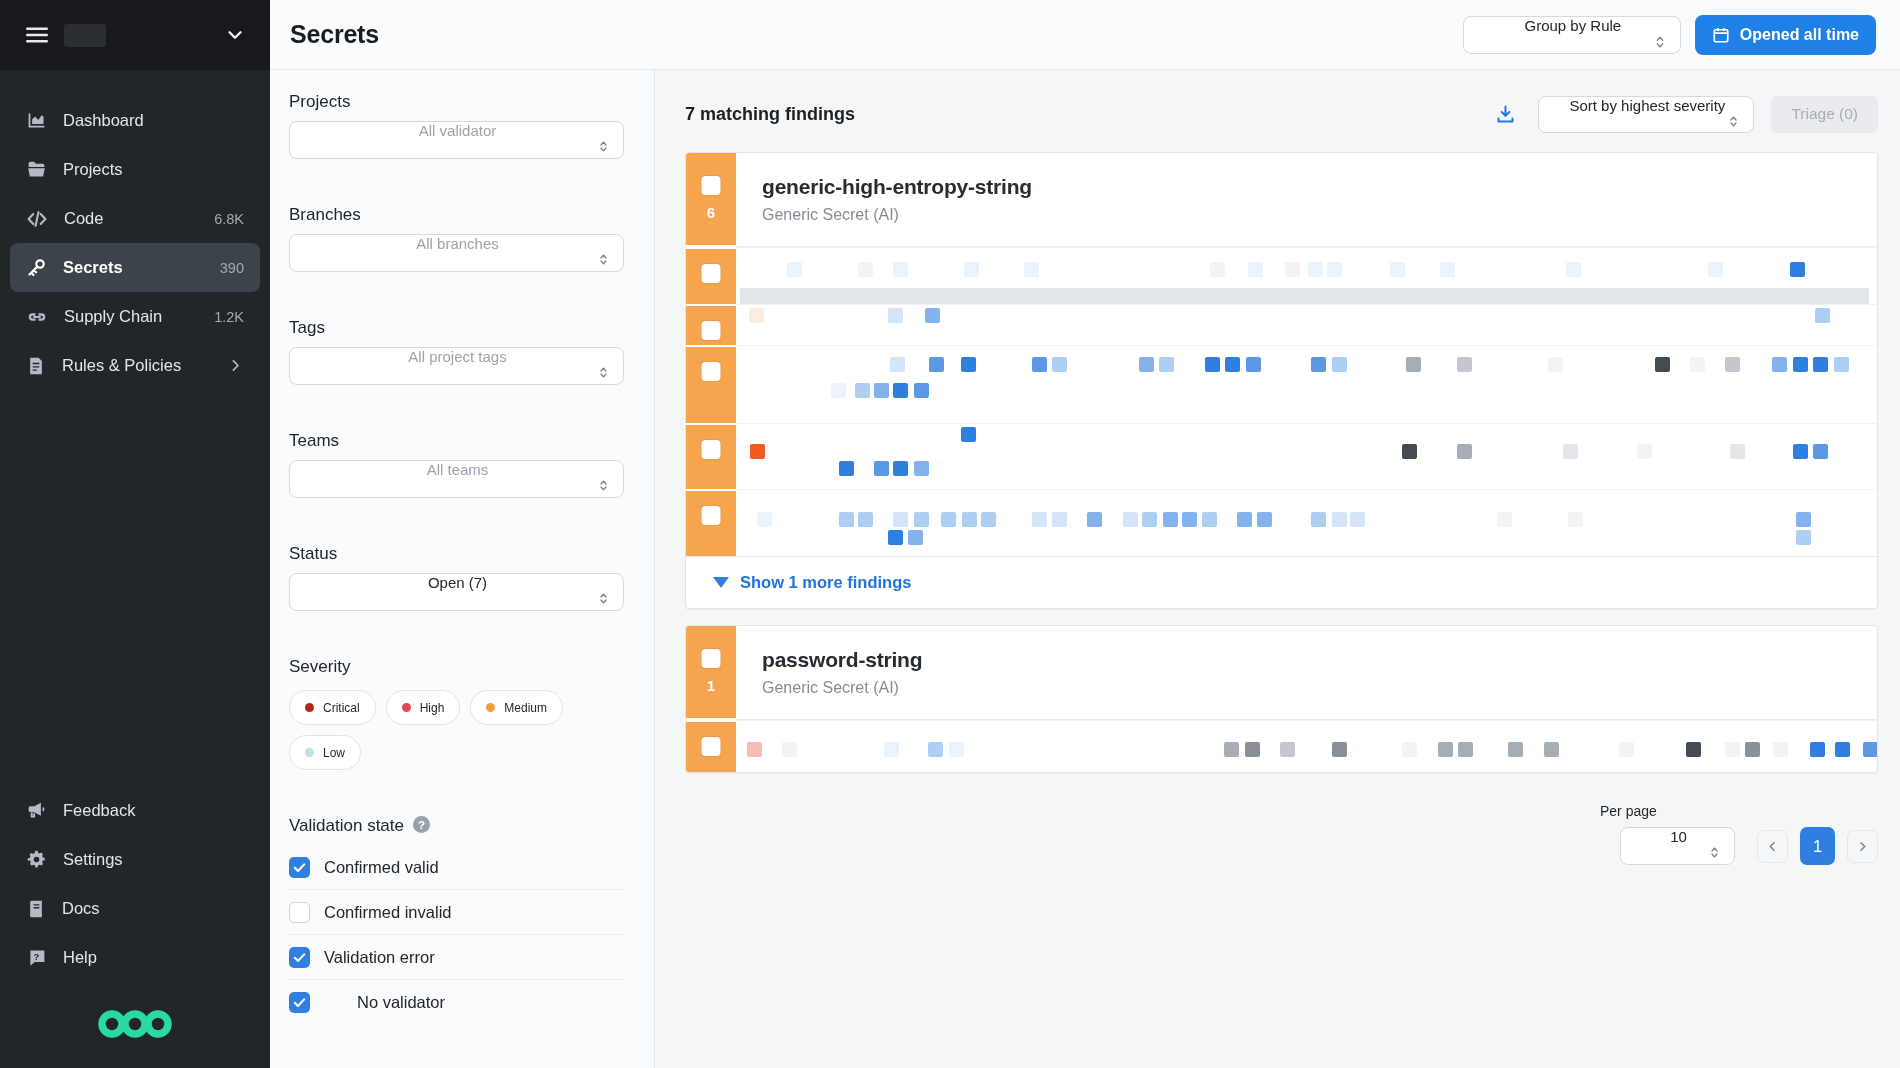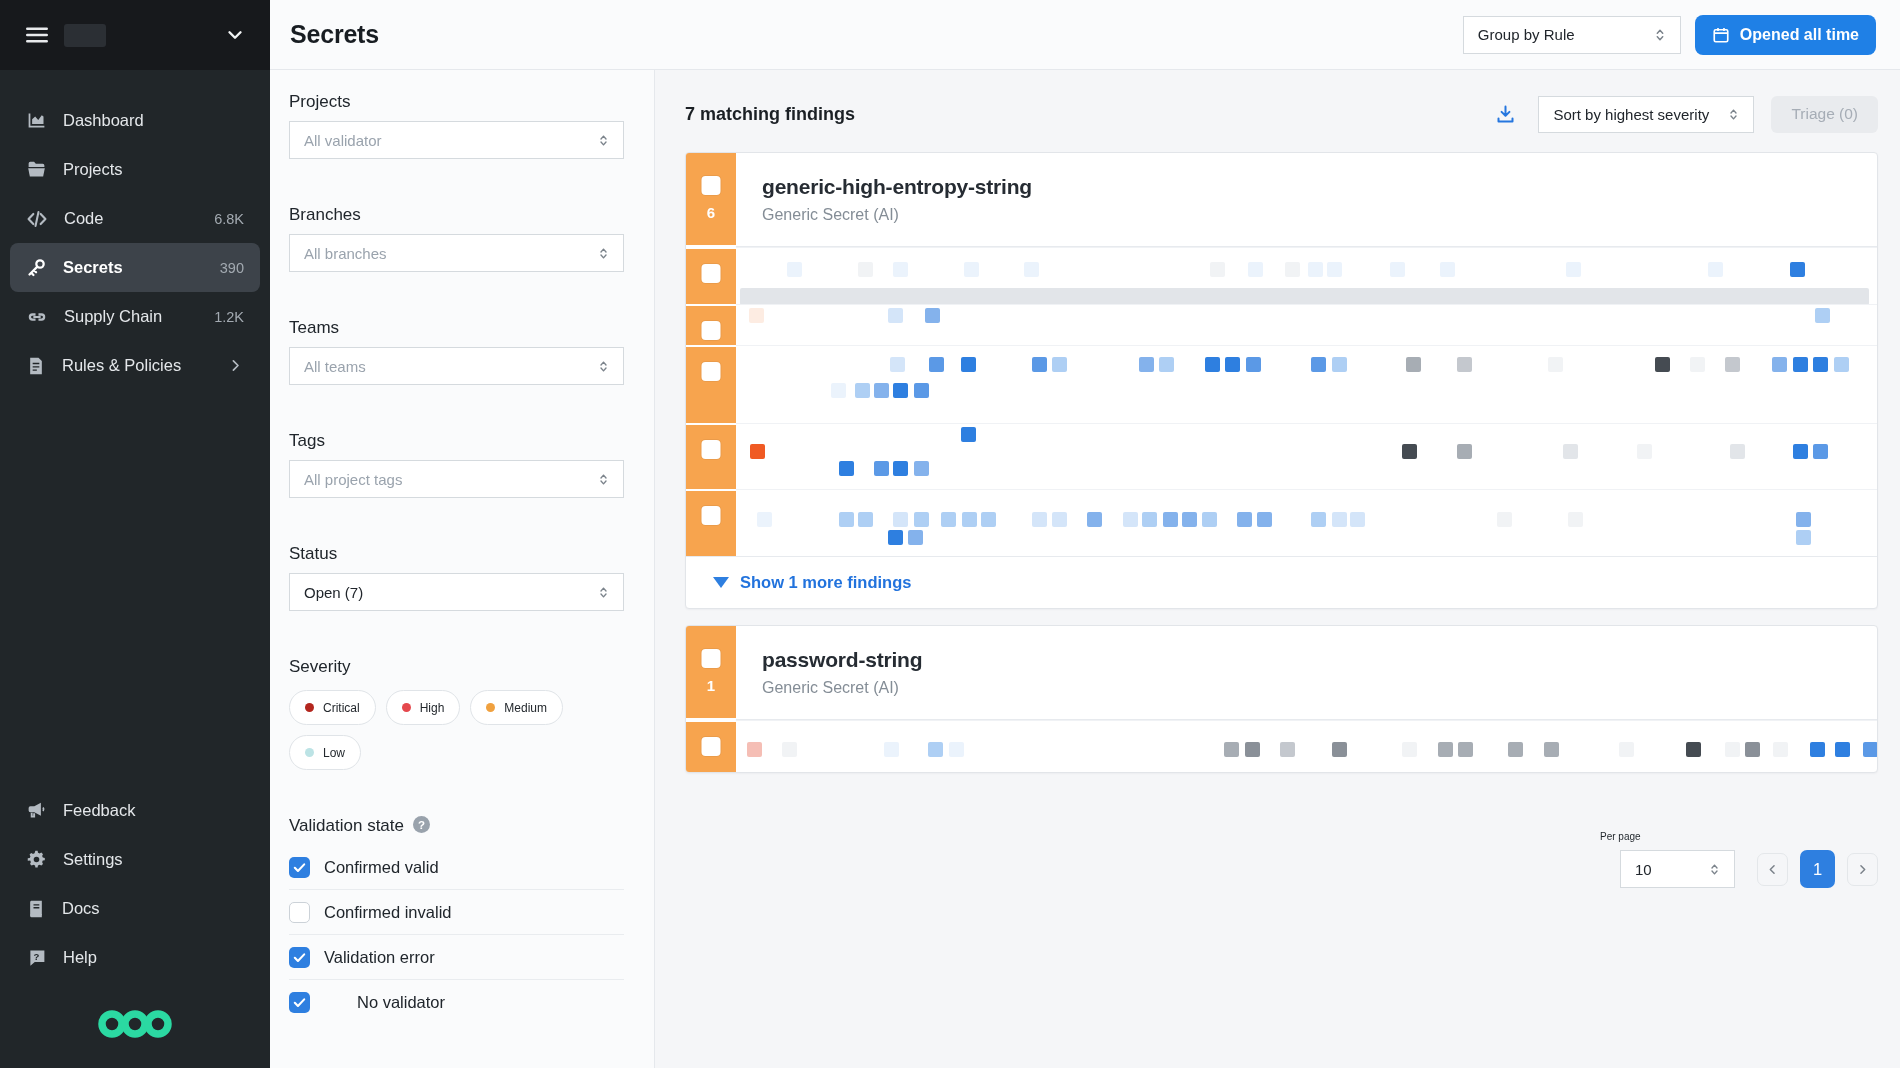--- a/index.html
+++ b/index.html
@@ -21,21 +21,21 @@
   .sb-chev { margin-left:auto; color:#aeb5bb; }
   .sb-footer { margin-top:auto; }
   .sb-brand { display:flex; justify-content:center; padding:20px 0 22px; }
   .icn svg { display:block; }
 
   
   .main { flex:1; display:flex; flex-direction:column; min-width:0; background:#f5f6f8; }
   .main-head { height:70px; flex-shrink:0; background:#fafbfc; border-bottom:1px solid #e5e8ec; display:flex; align-items:center; padding:0 24px 0 20px; }
   .page-title { font-size:25px; font-weight:700; color:#181d22; letter-spacing:-.2px; }
   .head-right { margin-left:auto; display:flex; align-items:center; }
-  .select { position:relative; background:#fff; border:1px solid #d5dade; border-radius:0; height:38px; display:flex; align-items:center; padding:0 12px 0 14px; font-size:15px; color:#21262c; cursor:pointer; }
+  .select { position:relative; background:#fff; border:1px solid #d5dade; border-radius:8px; height:38px; display:flex; align-items:center; padding:0 12px 0 14px; font-size:15px; color:#21262c; cursor:pointer;flex-direction:column; }
   .select .updown { margin-left:auto; color:#7b838b; padding-left:10px; display:flex; }
   .select.ph { color:#9aa3ad; }
   .btn-primary { margin-left:14px; height:40px; background:#1f80e6; color:#fff; border:none; border-radius:8px; font-size:16px; font-weight:700; display:flex; align-items:center; gap:10px; padding:0 17px; cursor:pointer; font-family:inherit; }
 
   .content { flex:1; display:flex; min-height:0; }
 
   
   .filters { width:385px; flex-shrink:0; background:#fafbfc; border-right:1px solid #e5e8ec; padding:22px 30px 0 19px; overflow:hidden; }
   .flabel { font-size:17px; color:#20262c; font-weight:500; margin:46px 0 9px; }
   .fsection:first-child .flabel { margin-top:0; }
@@ -73,21 +73,21 @@
   .cb { width:19px; height:19px; background:#fff; border-radius:4px; position:absolute; left:50%; transform:translateX(-50%); box-shadow:0 0 0 1px rgba(0,0,0,.05); cursor:pointer; }
   .strip .cnt { position:absolute; top:51px; width:100%; text-align:center; color:#fff; font-weight:700; font-size:15px; }
   .cell { position:absolute; width:15px; height:15px; border-radius:2px; }
   .hbar { position:absolute; left:4px; right:8px; background:#e2e5e9; border-radius:2px; }
   .showmore { display:flex; align-items:center; gap:11px; height:52px; padding:0 27px; border-top:1px solid #e7eaee; color:#2273dd; font-weight:600; font-size:16.5px; cursor:pointer; }
   .tri { width:0; height:0; border-left:8px solid transparent; border-right:8px solid transparent; border-top:11px solid #2e7fe0; }
 
   
   .pager { display:flex; justify-content:flex-end; margin-top:30px; }
   .pager-inner { width:278px; }
-  .pp-label { font-size:10px; color:#1f252b; margin-bottom:8px;margin-top:28px; }
+  .pp-label { font-size:14px; color:#1f252b; margin-bottom:8px; }
   .pp-row { display:flex; align-items:center;padding-left:20px; }
   .select.pp { width:122px; }
   .pg-btn { width:33px; height:33px; background:#f5f6f8; border:1px solid #e4e7ea; border-radius:7px; display:flex; align-items:center; justify-content:center; color:#7b828a; cursor:pointer; }
   .pg-cur { width:38px; height:38px; background:#2e7fe0; color:#fff; border-radius:7px; display:flex; align-items:center; justify-content:center; font-size:16.5px; cursor:pointer; }
   .pp-row .sp1 { width:24px; } .pp-row .sp2 { width:13px; }
 </style>
 </head>
 <body>
 
 <div class="app">
@@ -261,34 +261,34 @@
               <div class="select ph">
                 <span>All branches</span>
                 <span class="updown">
                   <svg width="15" height="15" viewBox="0 0 24 24">
                     <path d="M8 9.5L12 5l4 4.5M8 14.5L12 19l4-4.5" fill="none" stroke="currentColor" stroke-width="2.2" stroke-linecap="round" stroke-linejoin="round"></path>
                   </svg>
                 </span>
               </div>
             </div>
             <div class="fsection">
+              <div class="flabel">Tags</div>
+              <div class="select ph">
+                <span>All project tags</span>
+                <span class="updown">
+                  <svg width="15" height="15" viewBox="0 0 24 24">
+                    <path d="M8 9.5L12 5l4 4.5M8 14.5L12 19l4-4.5" fill="none" stroke="currentColor" stroke-width="2.2" stroke-linecap="round" stroke-linejoin="round"></path>
+                  </svg>
+                </span>
+              </div>
+            </div>
+            <div class="fsection">
               <div class="flabel">Teams</div>
               <div class="select ph">
                 <span>All teams</span>
-                <span class="updown">
-                  <svg width="15" height="15" viewBox="0 0 24 24">
-                    <path d="M8 9.5L12 5l4 4.5M8 14.5L12 19l4-4.5" fill="none" stroke="currentColor" stroke-width="2.2" stroke-linecap="round" stroke-linejoin="round"></path>
-                  </svg>
-                </span>
-              </div>
-            </div>
-            <div class="fsection">
-              <div class="flabel">Tags</div>
-              <div class="select ph">
-                <span>All project tags</span>
                 <span class="updown">
                   <svg width="15" height="15" viewBox="0 0 24 24">
                     <path d="M8 9.5L12 5l4 4.5M8 14.5L12 19l4-4.5" fill="none" stroke="currentColor" stroke-width="2.2" stroke-linecap="round" stroke-linejoin="round"></path>
                   </svg>
                 </span>
               </div>
             </div>
             <div class="fsection">
               <div class="flabel">Status</div>
               <div class="select">

